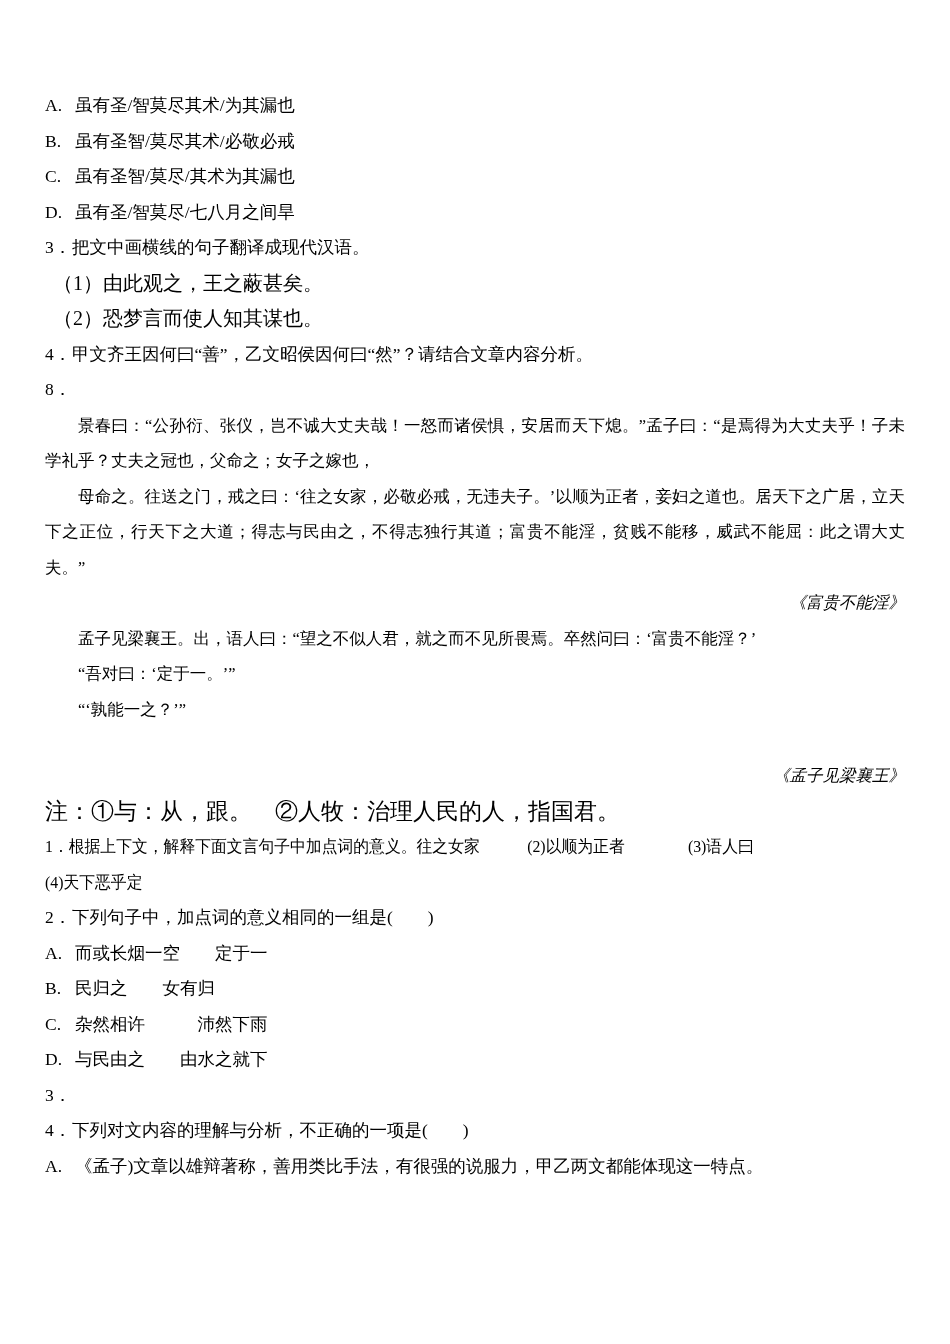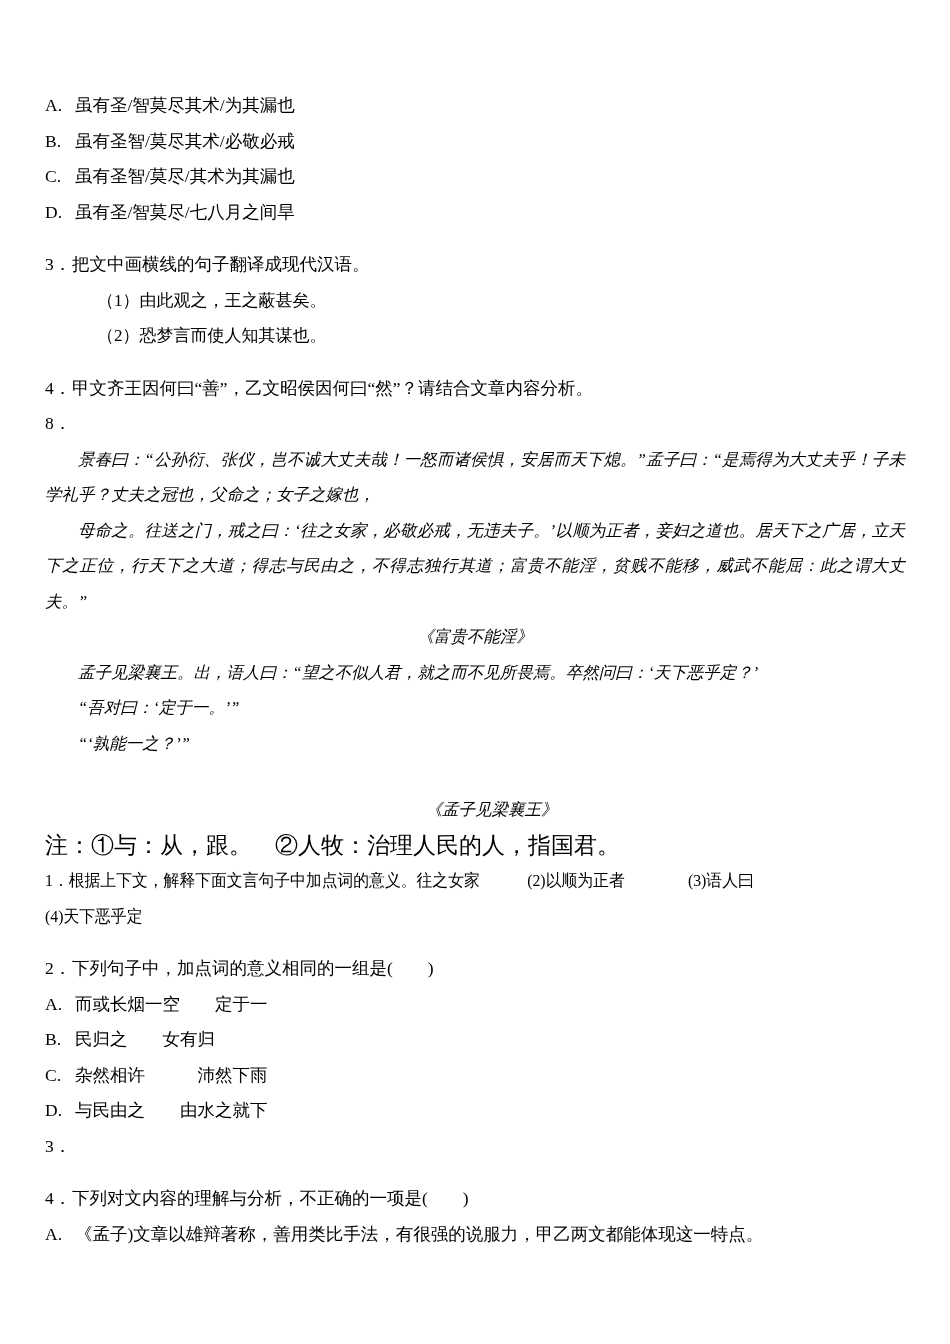--- a/index.html
+++ b/index.html
@@ -41,49 +41,47 @@
   .q {
     display: flex;
     align-items: baseline;
     font-size: 17.5px;
     line-height: 35.5px;
   }
   .q-num {
     display: inline-block;
     min-width: 27px;
   }
-  .q-text { white-space: pre-wrap; margin-top: 17px; }
+  .q-text { white-space: pre-wrap; }
 
   
   .subitem {
-    font-size: 17px;
+    font-size: 20px;
     line-height: 35.5px;
     padding-left: 8px;
     white-space: pre-wrap;
-    margin-left: 44px;
   }
 
   
   .passage {
     font-size: 16.5px;
     line-height: 35.5px;
-    font-style: italic;
     font-family: "Liberation Serif", "DejaVu Serif", serif;
     text-align: justify;
     text-justify: inter-character;
     white-space: normal;
     transform-origin: left top;
   }
   .passage.indent { text-indent: 33px; }
   .passage.short { text-align: left; }
   .src {
     font-size: 16.5px;
     line-height: 35.5px;
     font-style: italic;
-    text-align: center;
+    text-align: right;
   }
   .src.indent { padding-left: 33px; margin-top: 31px; }
 
   
   .condensed {
     font-size: 17px;
     line-height: 35.5px;
     transform: scaleX(0.93);
     transform-origin: left center;
     white-space: pre;
@@ -130,21 +128,21 @@
   </div>
 
   <div class="q">
     <span class="q-num">8．</span>
   </div>
 
   <div class="passage indent">景春曰：“公孙衍、张仪，岂不诚大丈夫哉！一怒而诸侯惧，安居而天下熄。”孟子曰：“是焉得为大丈夫乎！子未学礼乎？丈夫之冠也，父命之；女子之嫁也，</div>
   <div class="passage indent">母命之。往送之门，戒之曰：‘往之女家，必敬必戒，无违夫子。’以顺为正者，妾妇之道也。居天下之广居，立天下之正位，行天下之大道；得志与民由之，不得志独行其道；富贵不能淫，贫贱不能移，威武不能屈：此之谓大丈夫。”</div>
   <div class="src">《富贵不能淫》</div>
 
-  <div class="passage indent short">孟子见梁襄王。出，语人曰：“望之不似人君，就之而不见所畏焉。卒然问曰：‘天下恶乎定？’</div>
+  <div class="passage indent short">孟子见梁襄王。出，语人曰：“望之不似人君，就之而不见所畏焉。卒然问曰：‘富贵不能淫？’</div>
   <div class="passage indent short">“吾对曰：‘定于一。’”</div>
   <div class="passage indent short">“‘孰能一之？’”</div>
   <div class="src indent">《孟子见梁襄王》</div>
 
   <div class="note">注：①与：从，跟。　②人牧：治理人民的人，指国君。</div>
 
   <div class="condensed">1．根据上下文，解释下面文言句子中加点词的意义。往之女家            (2)以顺为正者                (3)语人曰</div>
   <div class="condensed">(4)天下恶乎定</div>
 
   <div class="q">

